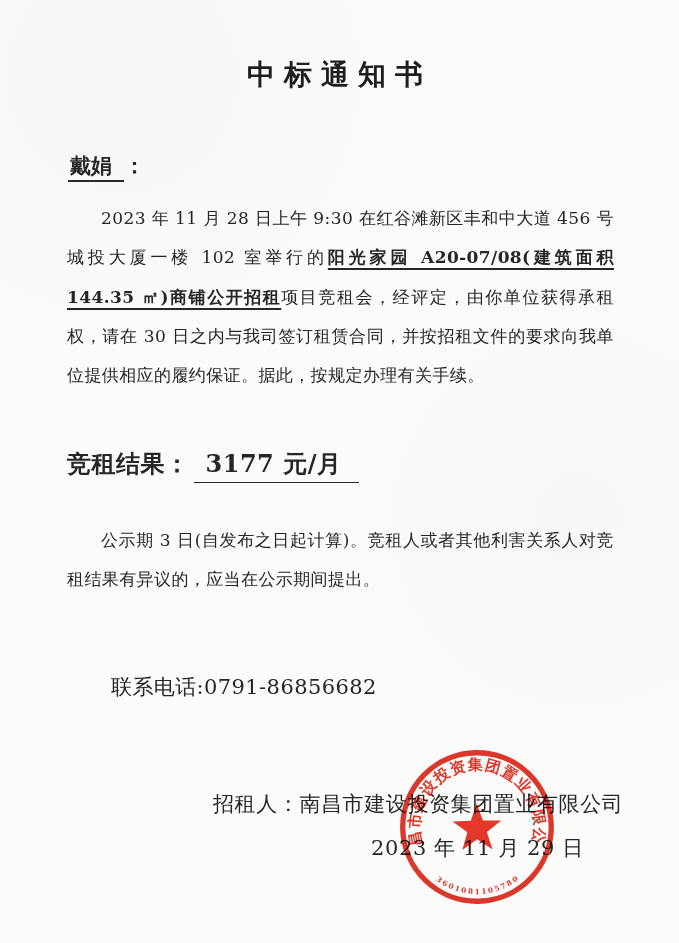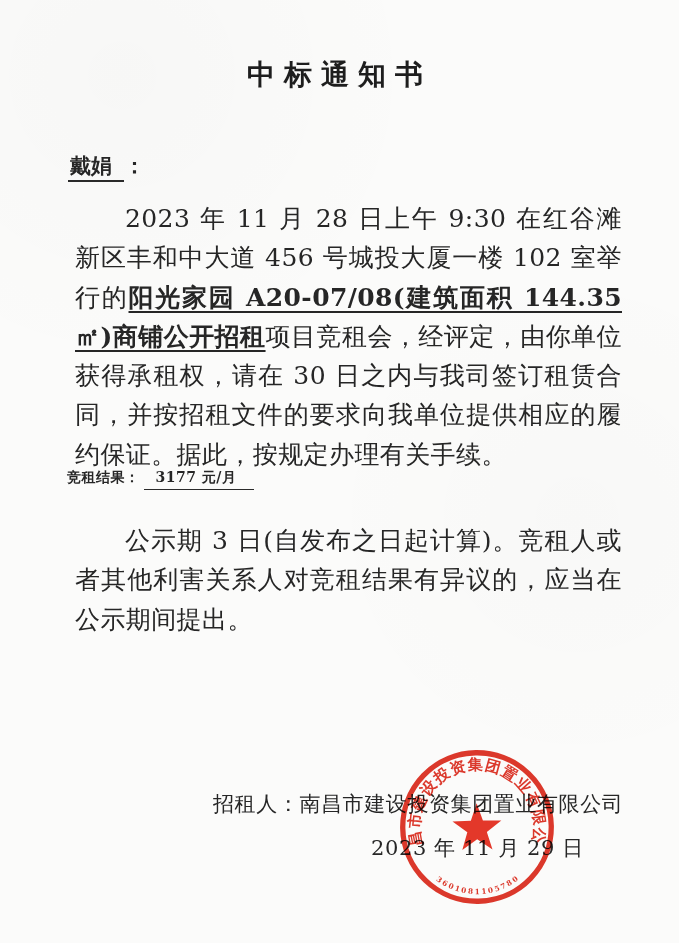--- a/index.html
+++ b/index.html
@@ -33,39 +33,38 @@
   }
   .recipient .name {
     display: inline-block;
     border-bottom: 2px solid #2a2a2a;
     padding: 0 12px 0 2px;
   }
   .para {
     position: absolute;
     left: 67px;
     width: 547px;
-    font-size: 25px;
+    font-size: 17px;
     line-height: 39.3px;
     text-align: justify;
     text-indent: 2em;
     letter-spacing: 0.4px;
-    margin-left: 8px;
   }
   .para1 { top: 199px; }
   .notice { top: 521px; }
   .u-seg {
     font-weight: 600;
     text-decoration: underline;
     text-underline-offset: 5px;
     text-decoration-thickness: 1.5px;
   }
   .result-line {
     position: absolute;
-    left: 67px; top: 469px;
-    font-size: 14px;
+    left: 67px; top: 448px;
+    font-size: 24px;
     font-weight: 700;
     letter-spacing: 0.5px;
   }
   .result-line .value {
     display: inline-block;
     border-bottom: 1.8px solid #2a2a2a;
     padding: 0 18px 2px 12px;
     margin-left: 4px;
   }
   .info-line {
@@ -116,20 +115,21 @@
     <span>2023 年 11 月 28 日上午 9:30 在红谷滩新区丰和中大道 456 号城投大厦一楼 102 室举行的</span><span class="u-seg">阳光家园 A20-07/08(建筑面积 144.35 ㎡)商铺公开招租</span><span>项目竞租会，经评定，由你单位获得承租权，请在 30 日之内与我司签订租赁合同，并按招租文件的要求向我单位提供相应的履约保证。据此，按规定办理有关手续。</span>
   </div>
 
   <div class="result-line">
     <span>竞租结果：</span><span class="value">3177 元/月</span>
   </div>
 
   <div class="para notice">公示期 3 日(自发布之日起计算)。竞租人或者其他利害关系人对竞租结果有异议的，应当在公示期间提出。</div>
 
 
+  <div class="info-line phone">联系电话:0791-86856682</div>
 
   <div class="signature-line">
     <span>招租人：</span><span>南昌市建设投资集团置业有限公司</span>
   </div>
 
   <div class="date-line">2023 年 11 月 29 日</div>
 
   <svg class="seal" viewBox="0 0 160 160" aria-hidden="true">
     <defs>
       <path id="sealTextArc" d="M 24,95 A 58,58 0 1 1 136,95" fill="none"></path>

